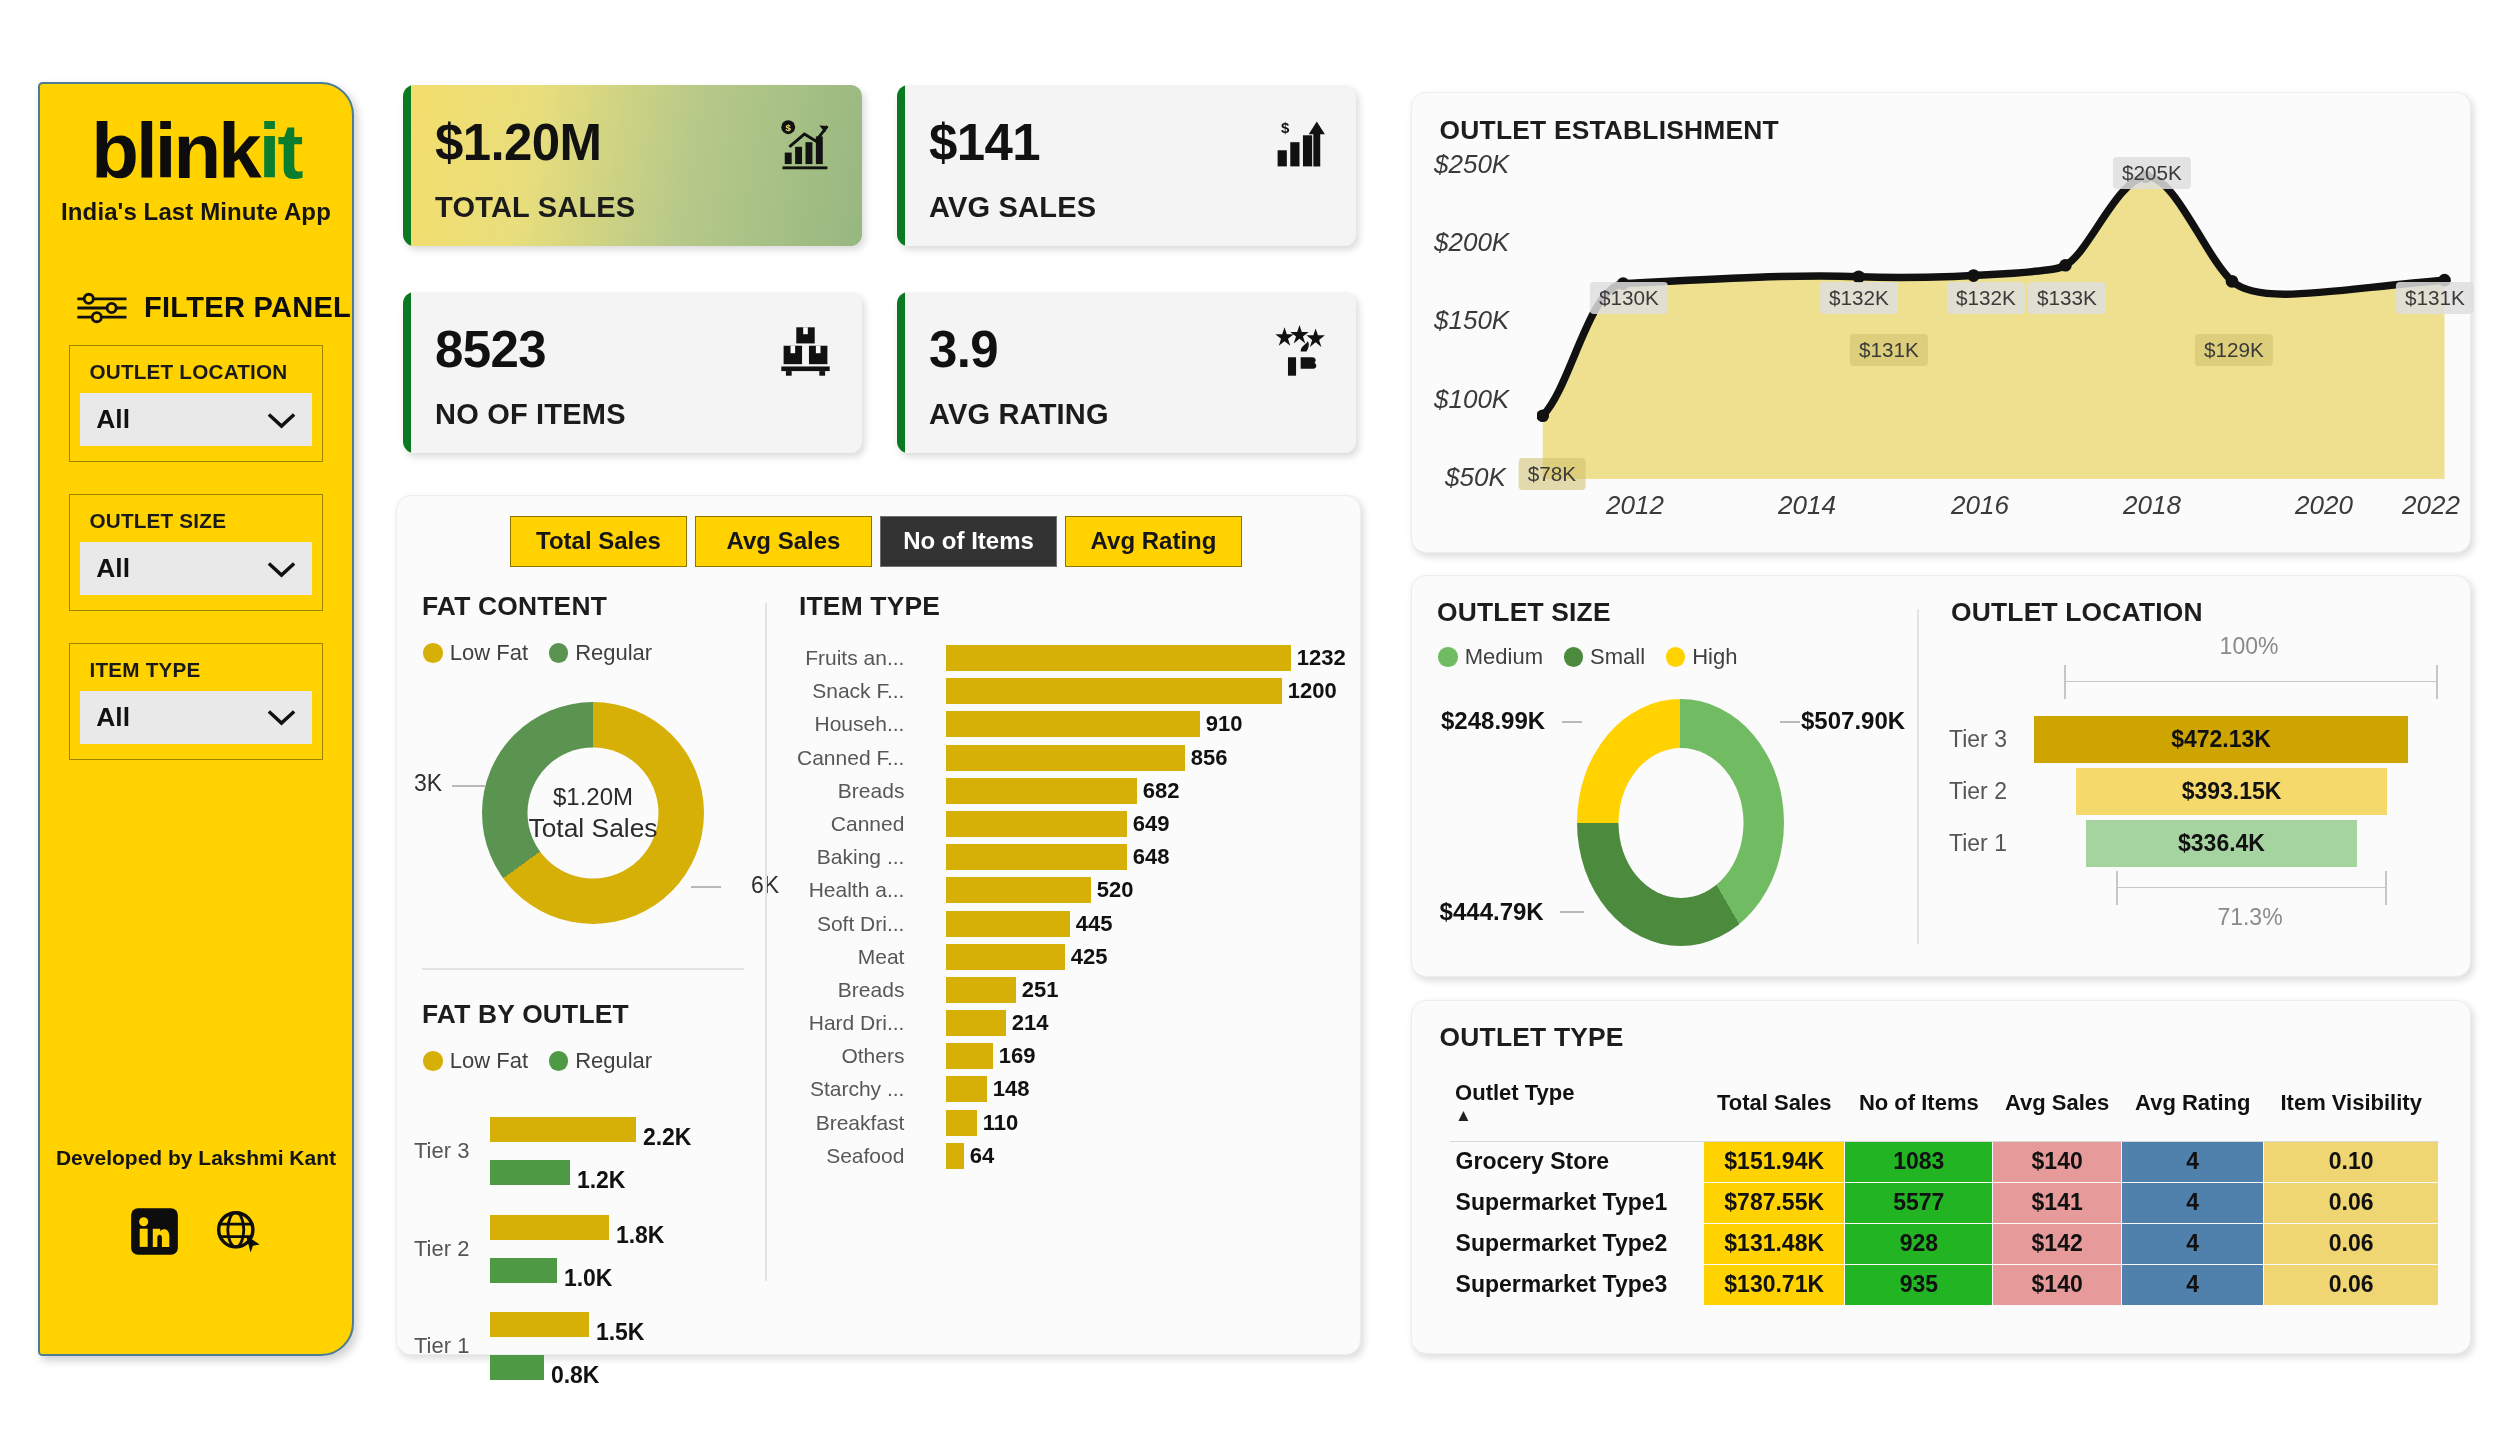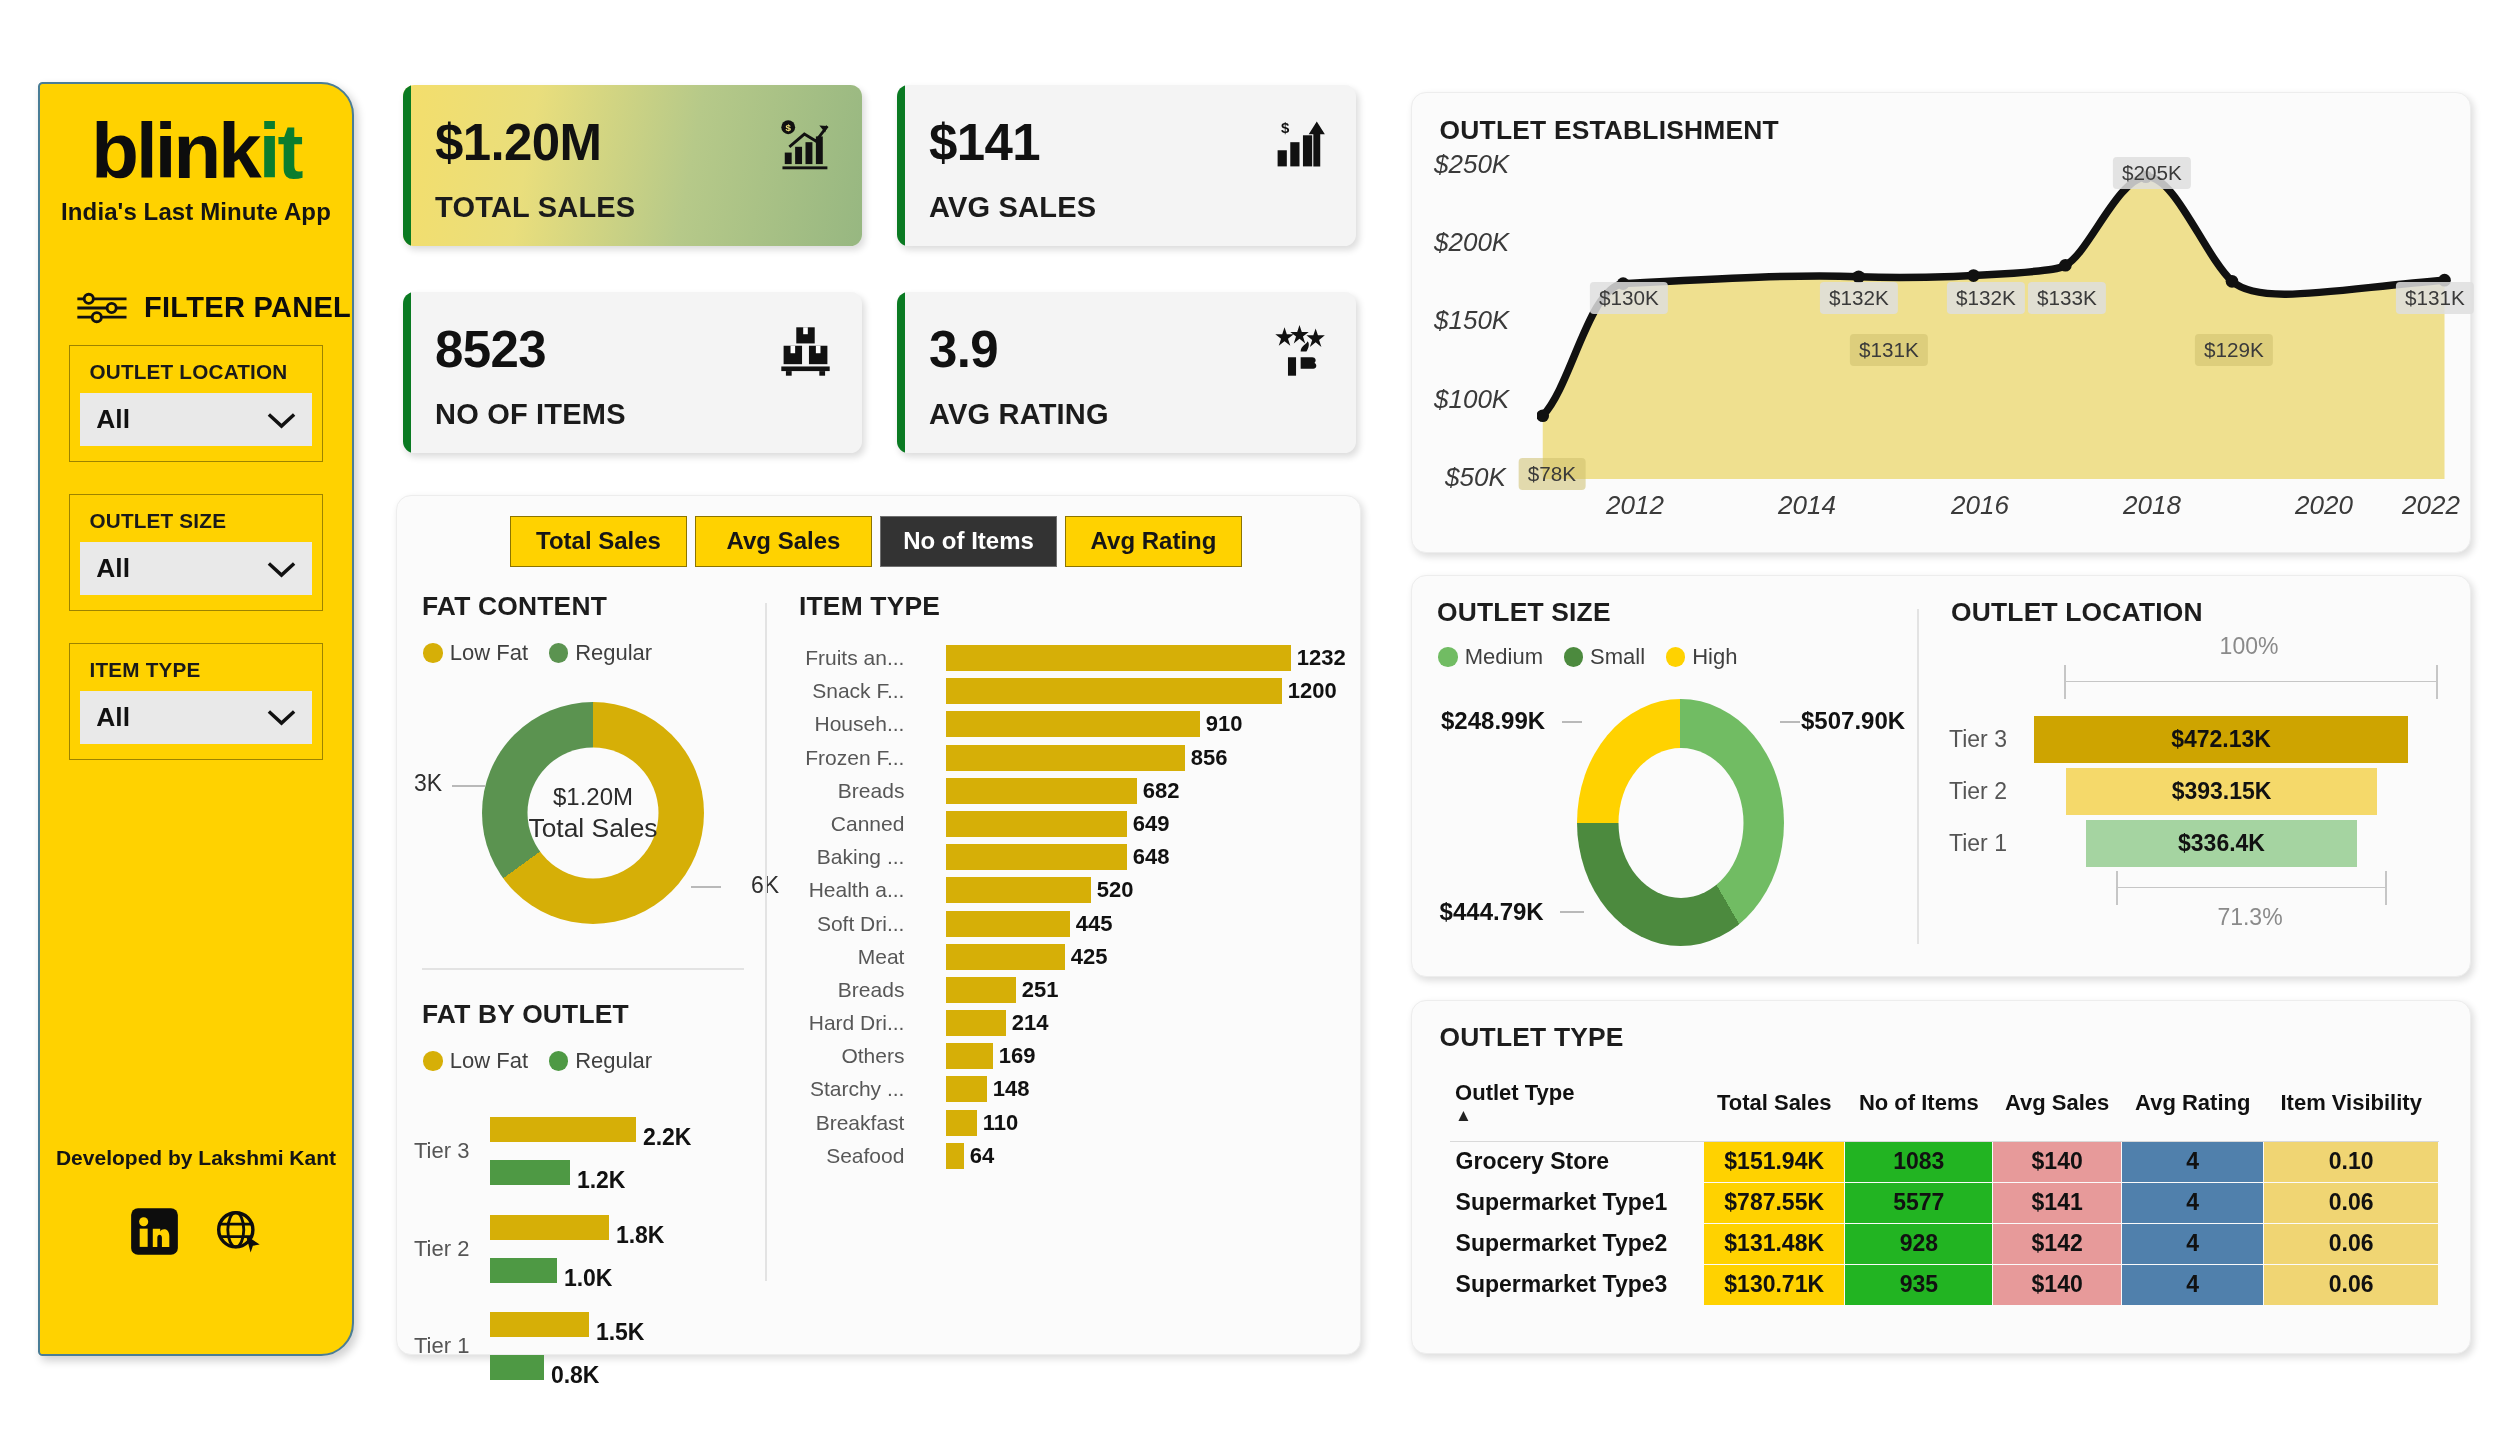--- a/index.html
+++ b/index.html
@@ -412,21 +412,21 @@
           </div>
         </div>
         <div class="itrow">
           <div class="itlab">Househ...</div>
           <div class="itbarwrap">
             <div class="itbar" style="width: 254px; background: rgb(214, 175, 7);"></div>
             <span class="itval">910</span>
           </div>
         </div>
         <div class="itrow">
-          <div class="itlab">Frozen F...</div>
+          <div class="itlab">Canned F...</div>
           <div class="itbarwrap">
             <div class="itbar" style="width: 239px; background: rgb(214, 175, 7);"></div>
             <span class="itval">856</span>
           </div>
         </div>
         <div class="itrow">
           <div class="itlab">Breads</div>
           <div class="itbarwrap">
             <div class="itbar" style="width: 191px; background: rgb(214, 175, 7);"></div>
             <span class="itval">682</span>
@@ -591,21 +591,21 @@
     <div style="position:absolute; left:537px; top:140px; width:492px;">
       <div class="fn-row">
         <div class="fn-lab">Tier 3</div>
         <div class="fn-track">
             <div class="fn-bar" style="width:374px; background:#CEA400;">$472.13K</div>
           </div>
       </div>
       <div class="fn-row">
         <div class="fn-lab">Tier 2</div>
         <div class="fn-track" style="padding-left:32px;">
-            <div class="fn-bar" style="width:311px; background:#F5D96A;">$393.15K</div>
+            <div class="fn-bar" style="width:311px; background:#F5D96A;margin-left:10px;">$393.15K</div>
           </div>
       </div>
       <div class="fn-row">
         <div class="fn-lab">Tier 1</div>
         <div class="fn-track" style="padding-left:52px;">
             <div class="fn-bar" style="width:271px; background:#A5D4A1;">$336.4K</div>
           </div>
       </div>
     </div>
 

